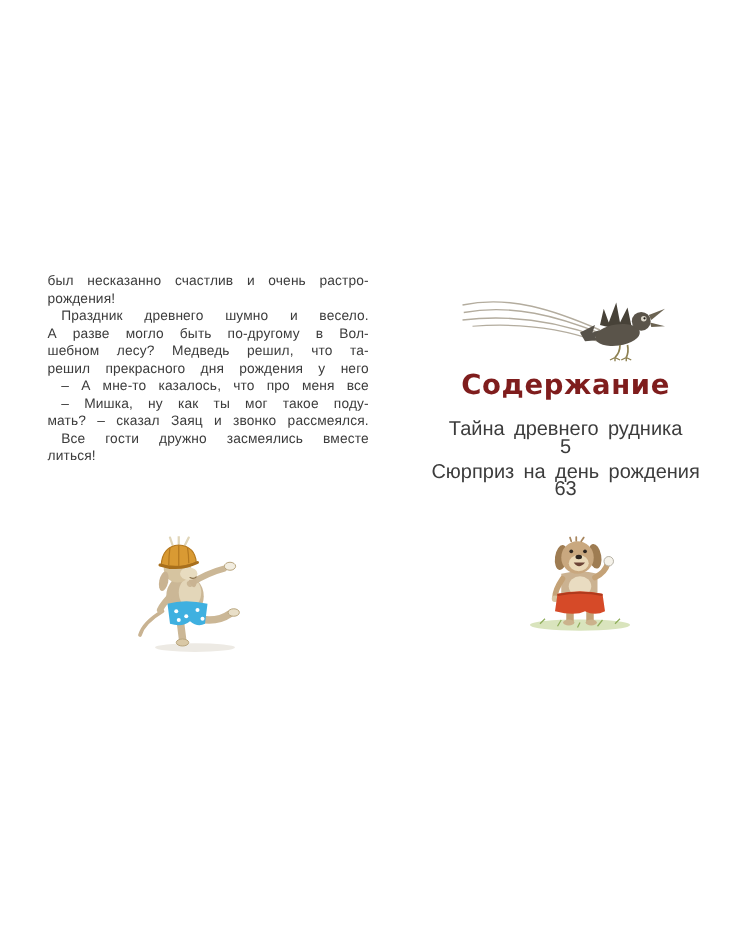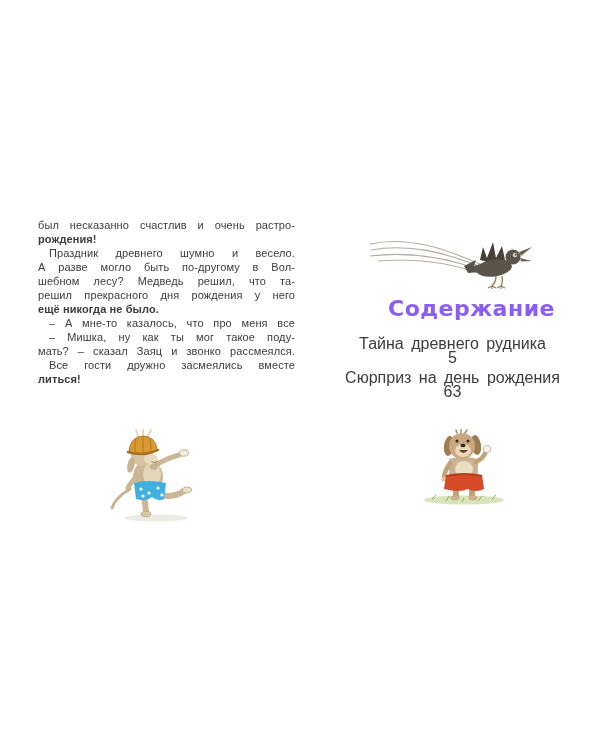--- a/index.html
+++ b/index.html
@@ -13,33 +13,33 @@
   
   .story-text {
     position: absolute;
     left: 38px; top: 218px; width: 257px;
     font-size: 11px; line-height: 14px;
     color: #3c3c3c;
     letter-spacing: 0.1px;
   }
   .ln { min-height: 14px; white-space: normal; }
   .j { text-align: justify; text-align-last: justify; text-justify: inter-word; }
-  .e { text-align: left; font-weight: bold; }
+  .e { text-align: left; }
   .i { text-indent: 11px; }
   
   .crow-illo { position: absolute; left: 368px; top: 234px; width: 168px; height: 60px; }
   .toc-title {
     position: absolute;
     left: 350px; top: 296px; width: 205px;
-    text-align: right;
+    text-align: center;
     font-family: "DejaVu Sans", sans-serif;
     font-weight: bold;
     font-size: 22px;
     letter-spacing: 0.5px;
-    color: #8b5cf6;
+    color: #7f1d1d;
   }
   .toc-entries {
     position: absolute;
     left: 345px; top: 337px; width: 215px;
     text-align: center;
     font-size: 16px; line-height: 14px;
     color: #3c3c3c;
     word-spacing: 3px;
   }
   .toc-entry { margin-bottom: 6px; }
@@ -53,21 +53,20 @@
 
 <div class="book">
 
   <div class="story-text">
     <div class="ln j">был несказанно счастлив и очень растро-</div>
     <div class="ln e">рождения!</div>
     <div class="ln j i">Праздник древнего шумно и весело.</div>
     <div class="ln j">А разве могло быть по-другому в Вол-</div>
     <div class="ln j">шебном лесу? Медведь решил, что та-</div>
     <div class="ln j">решил прекрасного дня рождения у него</div>
-    <div class="ln e">ещё никогда не было.</div>
     <div class="ln j i">– А мне-то казалось, что про меня все</div>
     <div class="ln j i">– Мишка, ну как ты мог такое поду-</div>
     <div class="ln j">мать? – сказал Заяц и звонко рассмеялся.</div>
     <div class="ln j i">Все гости дружно засмеялись вместе</div>
     <div class="ln e">литься!</div>
   </div>
 
   <svg class="goat-illo" viewBox="0 0 115 94" xmlns="http://www.w3.org/2000/svg">
     <ellipse cx="56" cy="89" rx="32" ry="3.5" fill="#edeae4"></ellipse>
     <path d="M30,60 C20,66 14,72 12,79" stroke="#c9b392" stroke-width="3" fill="none" stroke-linecap="round"></path>

